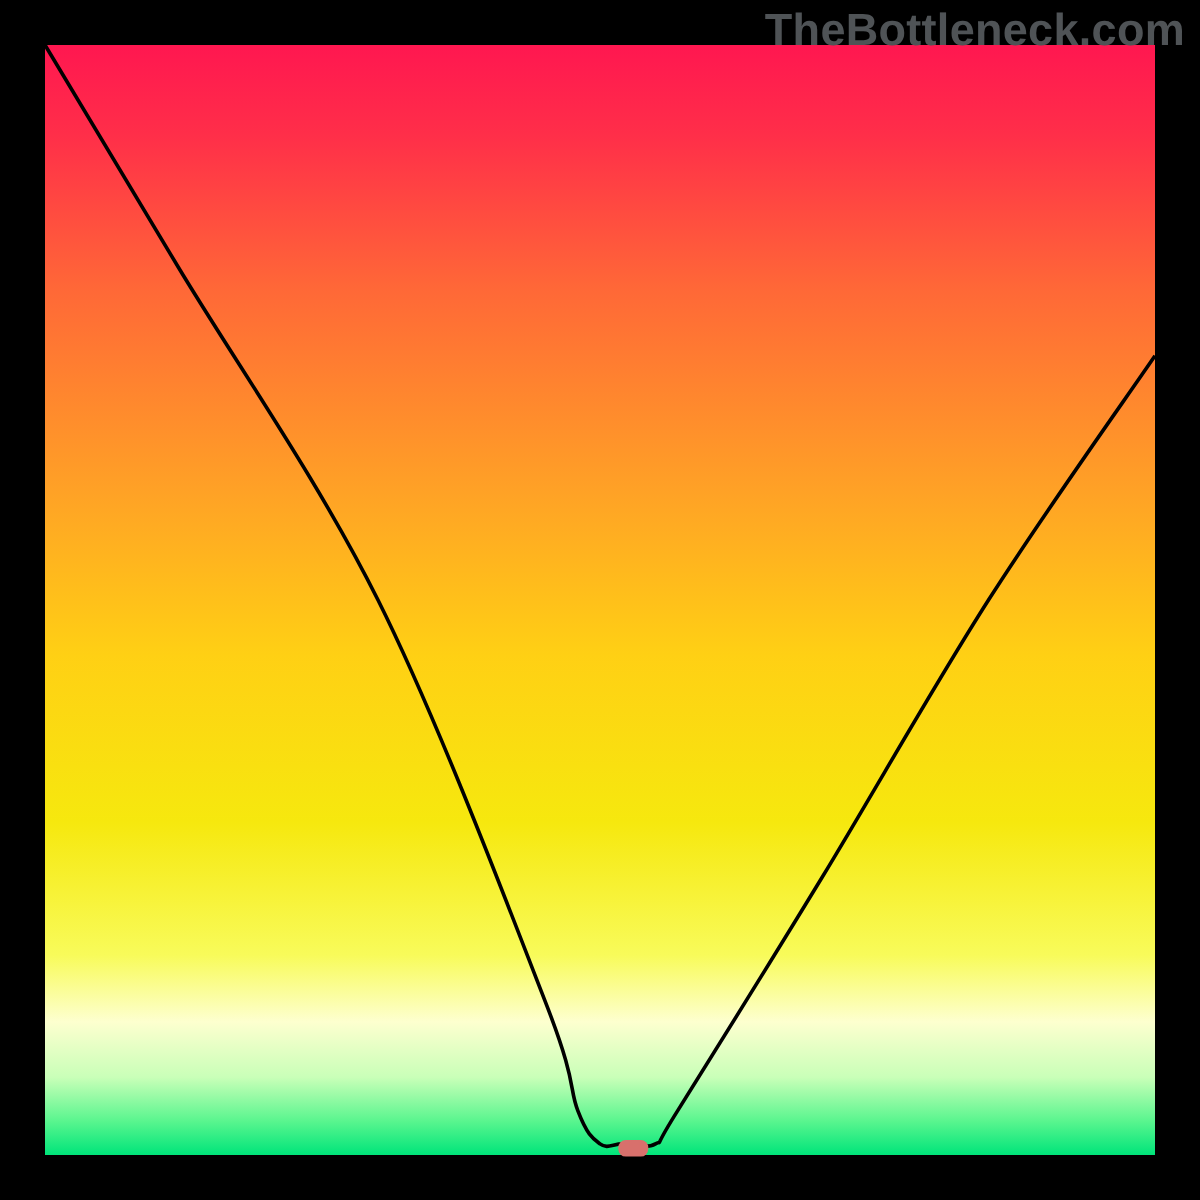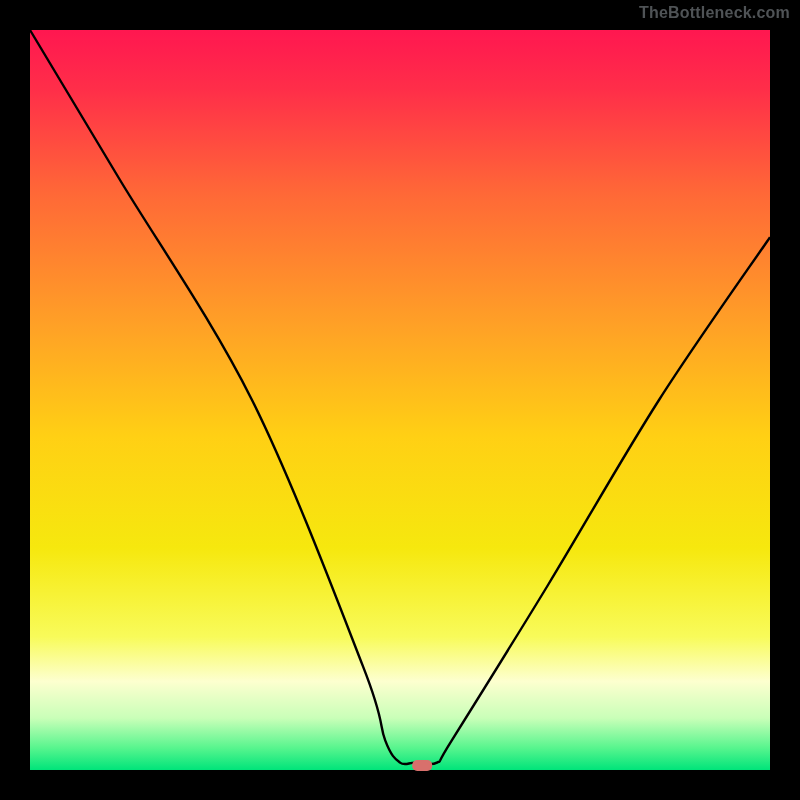--- a/index.html
+++ b/index.html
@@ -18,21 +18,21 @@
   svg {
     position: absolute;
     left: 0;
     top: 0;
   }
   .watermark {
     position: absolute;
     top: 4px;
     right: 10px;
     font-family: Arial, Helvetica, sans-serif;
-    font-size: 16px;
+    font-size: 30px;
     font-weight: 600;
     color: #4f5356;
     letter-spacing: 0.2px;
   }
 </style>
 </head>
 <body>
 <div class="stage">
 
 <svg id="chart-svg" width="800" height="800" viewBox="0 0 800 800">

